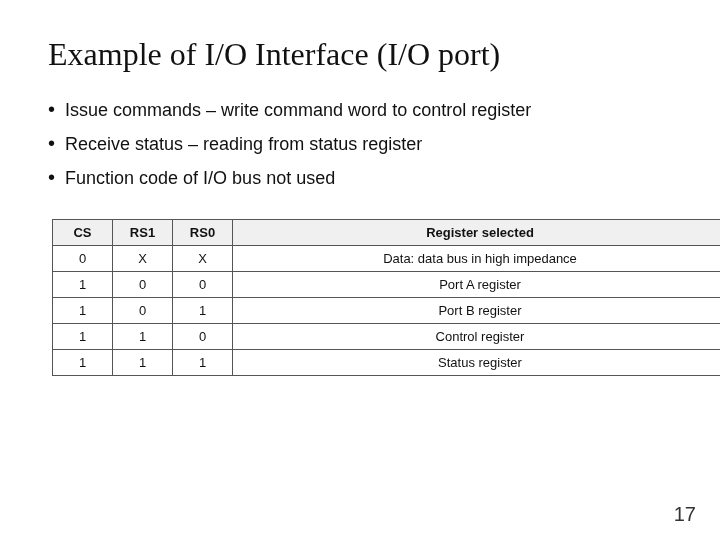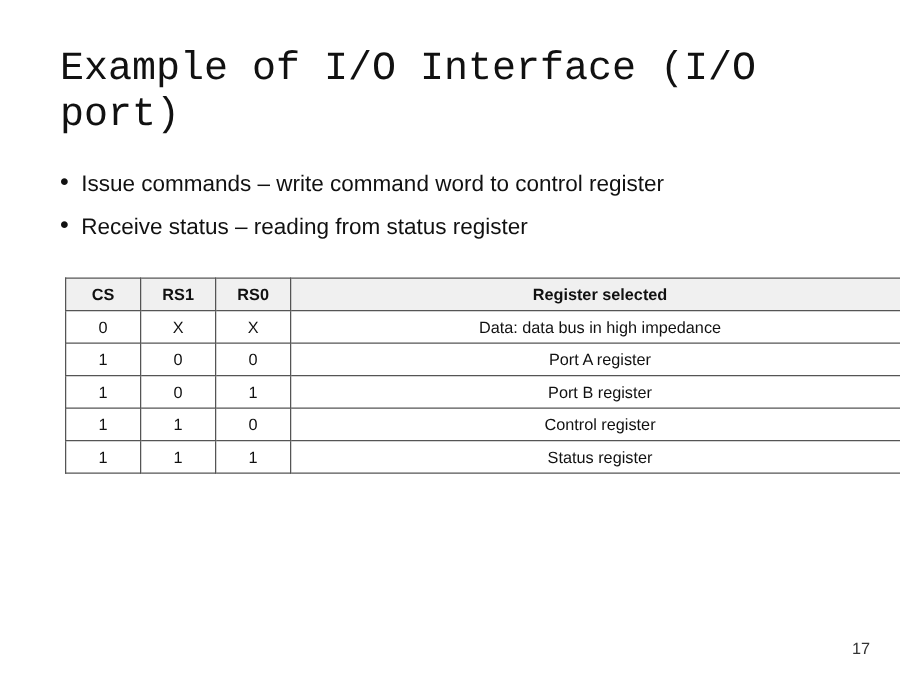--- a/index.html
+++ b/index.html
@@ -23,21 +23,21 @@
       padding: 36px 48px 30px 48px;
       display: flex;
       flex-direction: column;
     }
 
     .title {
       font-size: 32px;
       font-weight: normal;
       color: #111111;
       margin-bottom: 22px;
-      font-family: Liberation Mono, monospace;
+      font-family: Liberation Serif, serif;
     }
 
     .bullet-list {
       list-style: none;
       margin-bottom: 22px;
     }
 
     .bullet-list li {
       font-size: 18px;
       color: #111111;
@@ -98,38 +98,42 @@
 
     table th:nth-child(4),
     table td:nth-child(4) {
       text-align: center;
     }
 
     .slide-number {
       position: absolute;
       bottom: 14px;
       right: 24px;
-      font-size: 13px;
+      font-size: 20px;
       color: #333333;
     }
   </style>
 </head>
 <body>
 
 <div class="slide">
   <h1 class="title">Example of I/O Interface (I/O port)</h1>
 
   <ul class="bullet-list">
     <li>
       <span class="bullet-dot"></span>
       <span>Issue commands – write command word to control register</span>
     </li>
     <li>
       <span class="bullet-dot"></span>
       <span>Receive status – reading from status register</span>
+    </li>
+    <li>
+      <span class="bullet-dot"></span>
+      <span>Function code of I/O bus not used</span>
     </li>
   </ul>
 
   <div class="table-container">
     <table>
       <thead>
         <tr>
           <th>CS</th>
           <th>RS1</th>
           <th>RS0</th>

